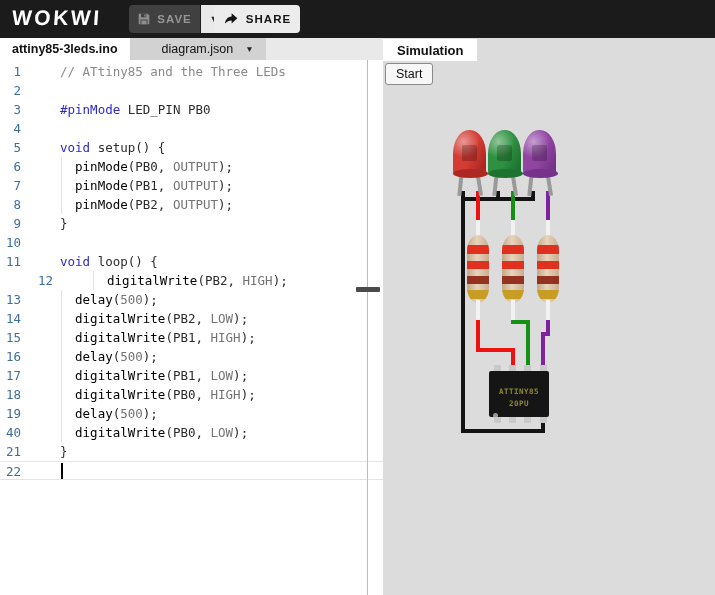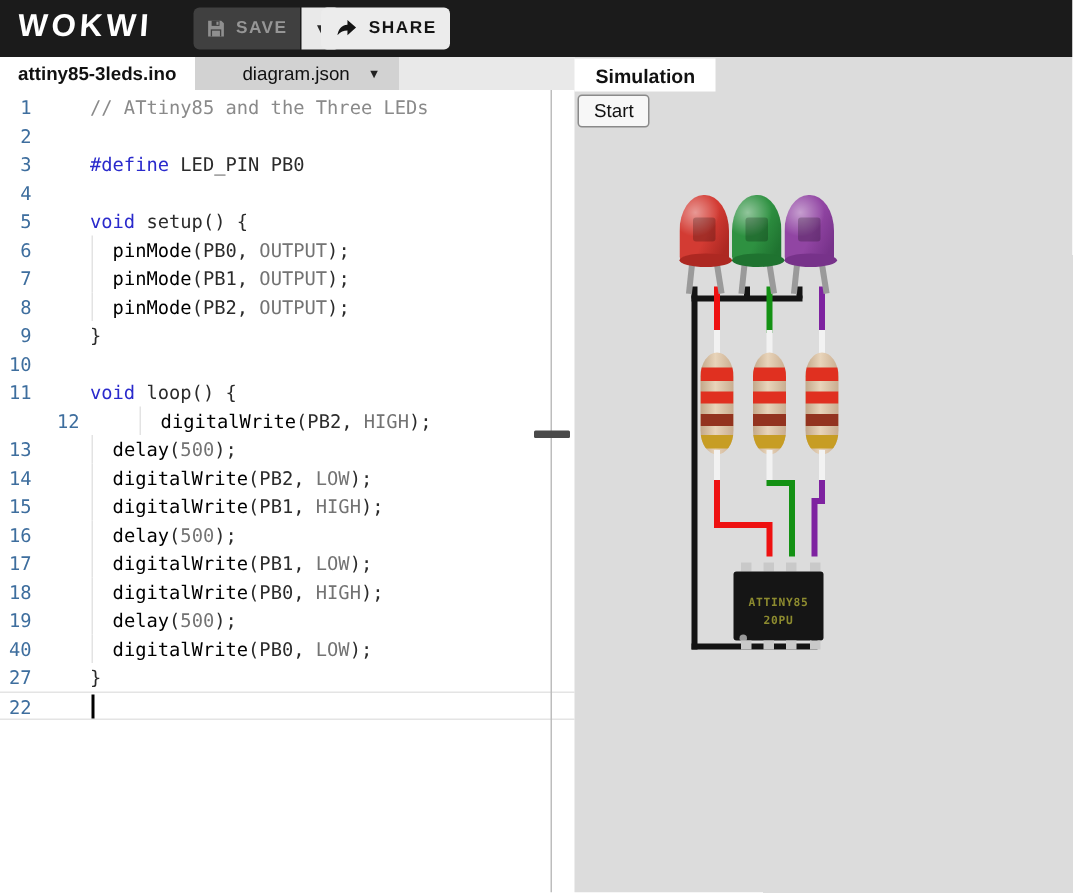--- a/index.html
+++ b/index.html
@@ -79,21 +79,21 @@
 
   .resistor { width:22px; height:100px; }
   .lead { position:absolute; left:9px; width:4px; height:20px; background:#f2f2f2; }
   .lead-top { top:0; } .lead-bot { top:80px; }
   .resistor-body { position:absolute; left:0; top:15px; width:22px; height:68px; overflow:hidden;
                    border-radius:11px / 16px;
                    background:linear-gradient(90deg,#c3a88a,#e8d4ba 45%,#c9ad90); }
   .band { position:absolute; left:0; right:0; }
   .b1{top:10px;height:9px} .b2{top:26px;height:8px} .b3{top:41px;height:8px} .b4{top:55px;height:9px}
 
-  .chip { position:absolute; left:106px; top:337px; width:40px; height:58px; }
+  .chip { position:absolute; left:106px; top:327px; width:40px; height:58px; }
   .pin { position:absolute; width:7px; height:6px; background:#c9c9c9; }
   .pt { top:0; } .pb { top:52px; }
   .chip-body { position:absolute; left:0; top:6px; width:60px; height:46px; background:#151515;
                border-radius:2px; }
   .chip-label { position:absolute; left:0; width:60px; text-align:center;
                 font-family:"DejaVu Sans Mono", monospace; font-size:7.5px; font-weight:700;
                 color:#8d8b2f; letter-spacing:.5px; }
   .cl1 { top:16px; } .cl2 { top:28px; }
   .pin1-dot { position:absolute; left:4px; top:42px; width:5px; height:5px; border-radius:50%;
               background:#9a9a9a; }
@@ -146,21 +146,21 @@
       <div class="code-row" style="top: 2px;">
         <span class="ln">1</span>
         <span class="code-text"><span class="tk-cm">// ATtiny85 and the Three LEDs</span></span>
       </div>
       <div class="code-row" style="top: 21px;">
         <span class="ln">2</span>
         <span class="code-text"></span>
       </div>
       <div class="code-row" style="top: 40px;">
         <span class="ln">3</span>
-        <span class="code-text"><span class="tk-kw">#define</span><span class="tk-pl"> LED_PIN PB0</span></span>
+        <span class="code-text"><span class="tk-kw">#pinMode</span><span class="tk-pl"> LED_PIN PB0</span></span>
       </div>
       <div class="code-row" style="top: 59px;">
         <span class="ln">4</span>
         <span class="code-text"></span>
       </div>
       <div class="code-row" style="top: 78px;">
         <span class="ln">5</span>
         <span class="code-text"><span class="tk-kw">void</span><span class="tk-pl"> setup() {</span></span>
       </div>
       <div class="code-row" style="top: 97px;">
@@ -229,21 +229,21 @@
         <span class="ln">19</span>
         <span class="guide"></span>
         <span class="code-text"><span class="tk-pl">  </span><span class="tk-fn">delay</span><span class="tk-pl">(</span><span class="tk-ct">500</span><span class="tk-pl">);</span></span>
       </div>
       <div class="code-row" style="top: 363px;">
         <span class="ln">40</span>
         <span class="guide"></span>
         <span class="code-text"><span class="tk-pl">  </span><span class="tk-fn">digitalWrite</span><span class="tk-pl">(PB0, </span><span class="tk-ct">LOW</span><span class="tk-pl">);</span></span>
       </div>
       <div class="code-row" style="top: 382px;">
-        <span class="ln">27</span>
+        <span class="ln">21</span>
         <span class="code-text"><span class="tk-pl">}</span></span>
       </div>
       <div class="code-row active" style="top: 401px;">
         <span class="ln">22</span>
         <span class="code-text"></span>
         <span class="cursor"></span>
       </div>
     </div>
 
   <div class="split-line"></div>

